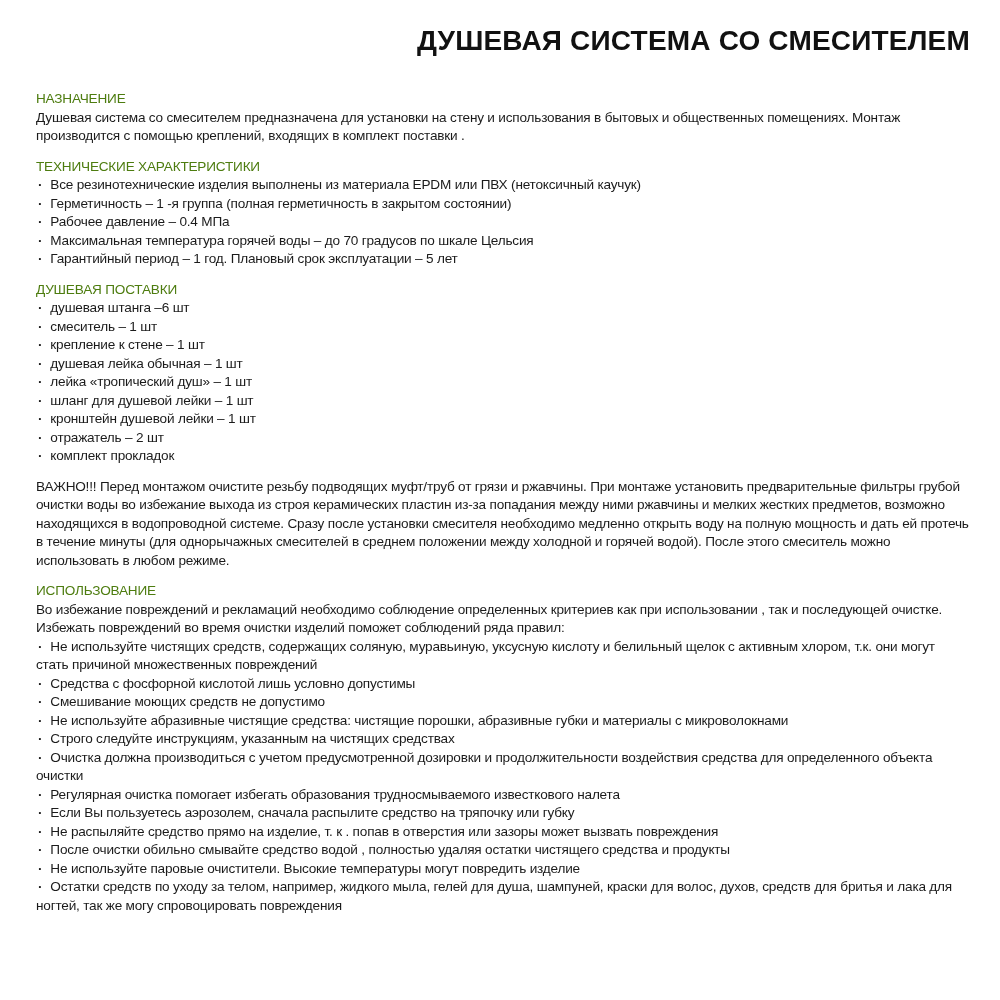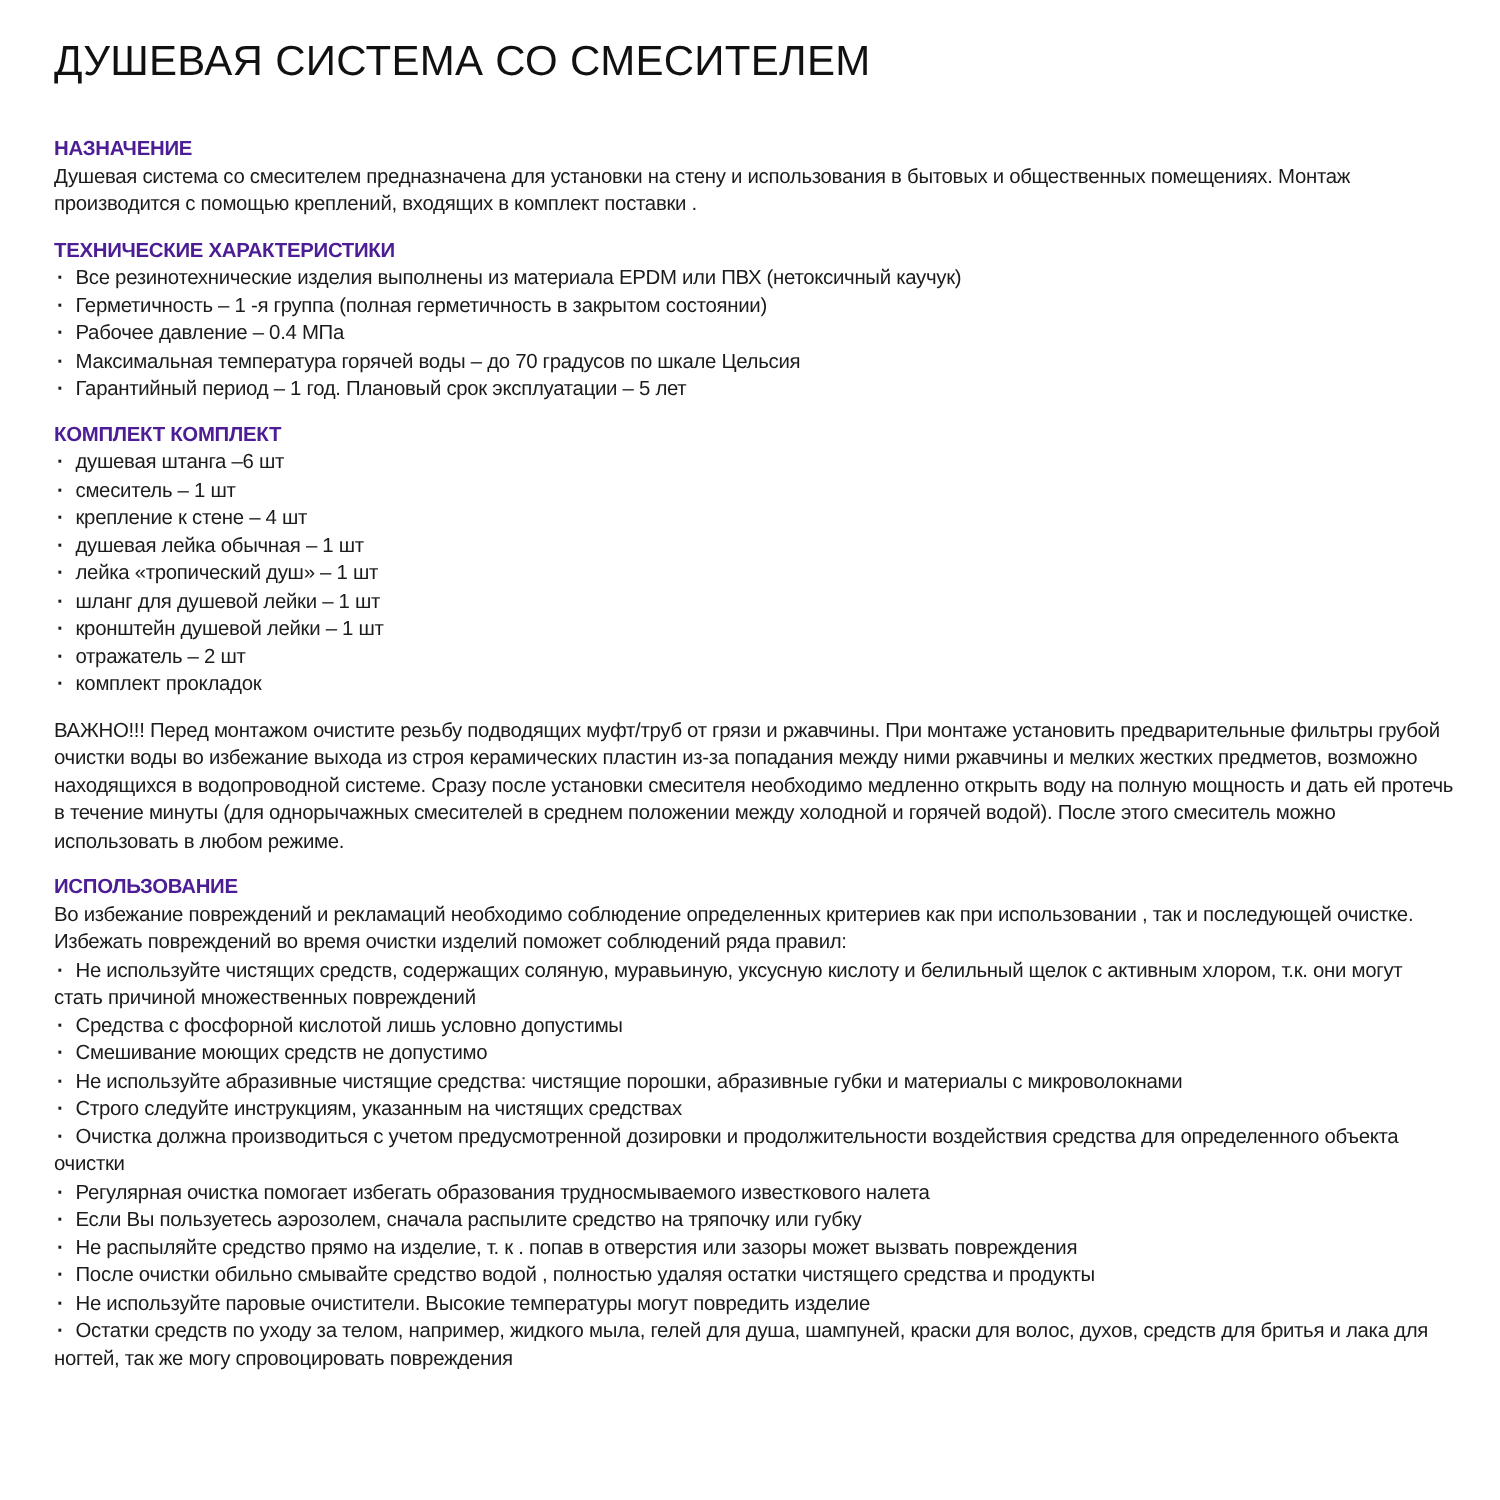--- a/index.html
+++ b/index.html
@@ -16,35 +16,35 @@
   }
   .page {
     box-sizing: border-box;
     width: 1000px;
     height: 1000px;
     padding: 0 30px 0 36px;
     background: #ffffff;
   }
   h1.title {
     margin: 24px 0 0 0;
-    text-align: left;
+    text-align: right;
     font-size: 28px;
     line-height: 34px;
-    font-weight: 400;
+    font-weight: 700;
     letter-spacing: 0.2px;
     color: #111111;
   }
   section { margin: 12px 0 0 0; }
   section.first { margin-top: 32px; }
   h2.sec-heading {
     margin: 0;
     font-size: inherit;
     line-height: inherit;
-    font-weight: 700;
-    color: #4c1d95;
+    font-weight: 400;
+    color: #4d7c0f;
   }
   p.para { margin: 0; }
   .li { margin: 0; }
   .dot {
     padding-right: 8px;
     padding-left: 2px;
     font-weight: 700;
   }
 </style>
 </head>
@@ -62,24 +62,24 @@
   <section>
     <h2 class="sec-heading">ТЕХНИЧЕСКИЕ ХАРАКТЕРИСТИКИ</h2>
     <div class="li"><span class="dot">·</span><span>Все резинотехнические изделия выполнены из материала EPDM или ПВХ (нетоксичный каучук)</span></div>
     <div class="li"><span class="dot">·</span><span>Герметичность – 1 -я группа (полная герметичность в закрытом состоянии)</span></div>
     <div class="li"><span class="dot">·</span><span>Рабочее давление – 0.4 МПа</span></div>
     <div class="li"><span class="dot">·</span><span>Максимальная температура горячей воды – до 70 градусов по шкале Цельсия</span></div>
     <div class="li"><span class="dot">·</span><span>Гарантийный период – 1 год. Плановый срок эксплуатации – 5 лет</span></div>
   </section>
 
   <section>
-    <h2 class="sec-heading">КОМПЛЕКТ КОМПЛЕКТ</h2>
+    <h2 class="sec-heading">ДУШЕВАЯ ПОСТАВКИ</h2>
     <div class="li"><span class="dot">·</span><span>душевая штанга –6 шт</span></div>
     <div class="li"><span class="dot">·</span><span>смеситель – 1 шт</span></div>
-    <div class="li"><span class="dot">·</span><span>крепление к стене – 4 шт</span></div>
+    <div class="li"><span class="dot">·</span><span>крепление к стене – 1 шт</span></div>
     <div class="li"><span class="dot">·</span><span>душевая лейка обычная – 1 шт</span></div>
     <div class="li"><span class="dot">·</span><span>лейка «тропический душ» – 1 шт</span></div>
     <div class="li"><span class="dot">·</span><span>шланг для душевой лейки – 1 шт</span></div>
     <div class="li"><span class="dot">·</span><span>кронштейн душевой лейки – 1 шт</span></div>
     <div class="li"><span class="dot">·</span><span>отражатель – 2 шт</span></div>
     <div class="li"><span class="dot">·</span><span>комплект прокладок</span></div>
   </section>
 
   <section>
     <p class="para">ВАЖНО!!! Перед монтажом очистите резьбу подводящих муфт/труб от грязи и ржавчины. При монтаже установить предварительные фильтры грубой очистки воды во избежание выхода из строя керамических пластин из-за попадания между ними ржавчины и мелких жестких предметов, возможно находящихся в водопроводной системе. Сразу после установки смесителя необходимо медленно открыть воду на полную мощность и дать ей протечь в течение минуты (для однорычажных смесителей в среднем положении между холодной и горячей водой). После этого смеситель можно использовать в любом режиме.</p>

